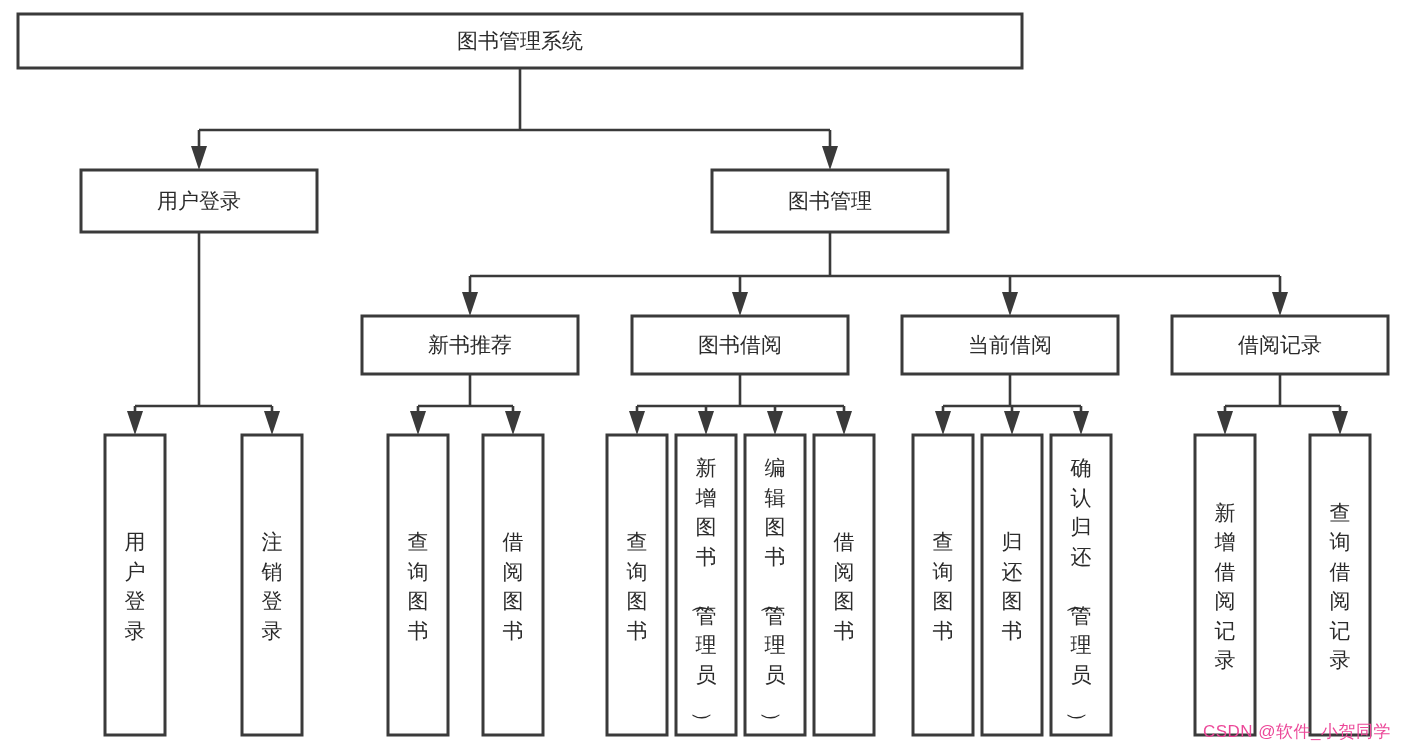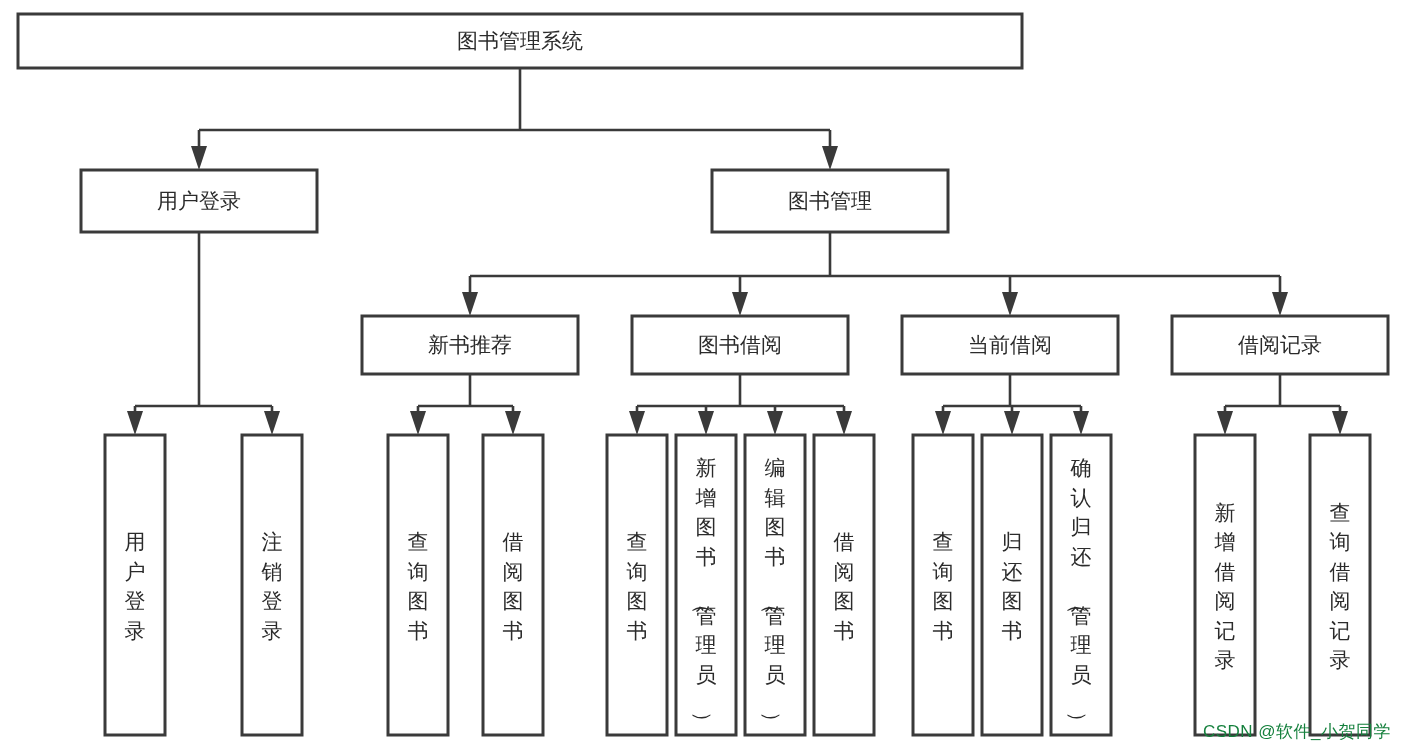--- a/index.html
+++ b/index.html
@@ -55,21 +55,21 @@
     fill: #2b2b2b;
     text-anchor: middle;
     white-space: pre;
   }
   .watermark {
     position: absolute;
     right: 14px;
     bottom: 4px;
     font-family: "Liberation Sans", "DejaVu Sans", sans-serif;
     font-size: 17px;
-    color: #15803d;
+    color: #ec4899;
     letter-spacing: 0.5px;
     user-select: none;
     pointer-events: none;
   }
 </style>
 </head>
 <body>
 
 <div id="diagram-root">
 

